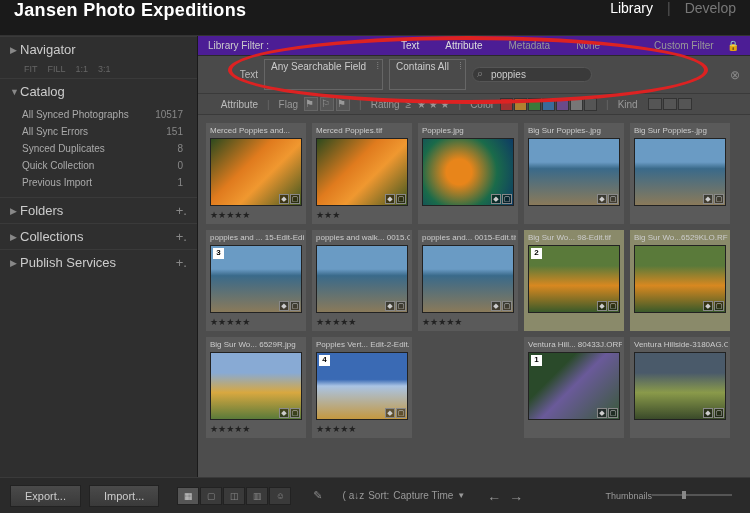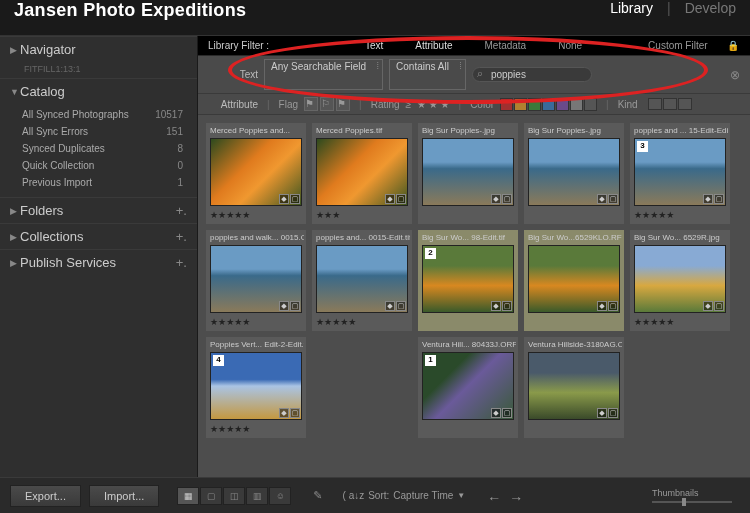--- a/index.html
+++ b/index.html
@@ -9,28 +9,28 @@
 .modules{display:flex;gap:14px;font-size:14px}
 .mod{color:#777}
 .mod.active{color:#fff;font-weight:500}
 .divider{color:#555}
 .main{display:flex;height:calc(100% - 72px)}
 .leftpanel{width:198px;background:#2f2f2f;border-right:1px solid #1a1a1a;display:flex;flex-direction:column}
 .section-hdr{display:flex;align-items:center;padding:5px 10px;background:#2f2f2f;border-top:1px solid #3a3a3a;color:#ccc;cursor:pointer}
 .section-hdr .tri{width:10px;font-size:9px;color:#888}
 .section-hdr .title{flex:1;font-size:13px}
 .section-hdr .plus{color:#888;font-size:13px}
-.nav-sub{font-size:9px;color:#666;display:flex;gap:0;padding:2px 10px 4px 24px}
+.nav-sub{font-size:9px;color:#666;display:flex;gap:10px;padding:2px 10px 4px 24px}
 .cat-list{padding:2px 0 6px}
 .cat-item{display:flex;justify-content:space-between;padding:3px 14px 3px 22px;font-size:10px;color:#aaa;cursor:pointer}
 .cat-item.sel{background:#555;color:#fff}
 .cat-item .count{color:#888}
 .cat-item.sel .count{color:#ddd}
 .content{flex:1;background:#4d4d4d;display:flex;flex-direction:column;position:relative}
-.filterbar{background:#000000;padding:2px 10px;display:flex;align-items:center;gap:20px;font-size:10px;border-bottom:1px solid #2a2a2a}
+.filterbar{background:#4c1d95;padding:2px 10px;display:flex;align-items:center;gap:14px;font-size:10px;border-bottom:1px solid #2a2a2a}
 .flabel{color:#ccc;font-weight:500}
 .ftab{color:#999;padding:2px 6px;cursor:pointer}
 .ftab.active{color:#ddd}
 .filterbar .spacer{flex:1}
 .custom{color:#999;font-size:10px}
 .filterrow{background:#4a4a4a;padding:3px 10px;display:flex;align-items:center;gap:6px;font-size:10px;border-bottom:1px solid #3a3a3a}
 .rowlabel{width:50px;text-align:right;color:#bbb}
 .dropdown{background:#4a4a4a;border:1px solid #666;padding:1px 16px 17px 6px;color:#ccc;font-size:10px;position:relative;cursor:pointer}
 .dropdown:after{content:"⁞";position:absolute;right:3px;top:1px;font-size:9px;color:#888}
 .searchbox{background:#3a3a3a;border:1px solid #555;border-radius:9px;padding:1px 8px 1px 18px;color:#ccc;font-size:10px;width:120px;position:relative}
@@ -58,21 +58,21 @@
 .img.lupine{background:linear-gradient(135deg,#2a4a2a 30%,#6a5a9a 50%,#3a5a3a 100%)}
 .img.hill{background:linear-gradient(to bottom,#4a5a6a 30%,#8a9a4a 60%,#3a4a2a 100%)}
 .bottombar{height:36px;background:#2a2a2a;border-top:1px solid #3a3a3a;display:flex;align-items:center;padding:0 10px;gap:8px}
 .btn{background:linear-gradient(#4a4a4a,#3a3a3a);border:1px solid #222;padding:4px 14px;color:#ccc;font-size:11px;cursor:pointer}
 .viewmodes{display:flex;gap:1px;margin-left:10px}
 .viewmodes span{width:22px;height:18px;background:#3a3a3a;border:1px solid #222;cursor:pointer;display:flex;align-items:center;justify-content:center;font-size:9px;color:#888}
 .viewmodes span.on{background:#555;color:#ccc}
 .sorter{display:flex;align-items:center;gap:4px;font-size:10px;color:#999;margin-left:12px}
 .navarrows{margin-left:14px;display:flex;gap:8px;color:#999;font-size:14px}
 .navarrows span{cursor:pointer}
-.thumbslide{display:flex;flex-direction:column;align-items:flex-start;font-size:9px;color:#999;margin-left:auto;margin-right:8px}
+.thumbslide{display:flex;flex-direction:row;align-items:flex-start;font-size:9px;color:#999;margin-left:auto;margin-right:8px}
 .thumbslide .track{width:80px;height:2px;background:#555;position:relative;margin-top:3px}
 .thumbslide .track:after{content:"";position:absolute;left:30px;top:-3px;width:4px;height:8px;background:#888}
 .redcircle{position:absolute;left:228px;top:36px;width:480px;height:68px;border:4px solid #d22;border-radius:50%;pointer-events:none;z-index:10}
 .clearx{color:#888;font-size:12px;cursor:pointer;margin-left:auto}
 .kindicons{display:flex;gap:1px;margin-left:4px}
 .kindicons span{width:14px;height:12px;background:#555;border:1px solid #333;cursor:pointer}
 .separator{color:#666;margin:0 3px}
 </style>
 </head>
 <body>
@@ -212,20 +212,30 @@
           <div class="name">Merced Poppies.tif</div>
           <div class="img poppies">
             <div class="badges">
               <span>◆</span>
               <span>▢</span>
             </div>
           </div>
           <div class="rating">★★★</div>
         </div>
         <div class="thumb">
+          <div class="name">Poppies.jpg</div>
+          <div class="img poppies2">
+            <div class="badges">
+              <span>◆</span>
+              <span>▢</span>
+            </div>
+          </div>
+          <div class="rating"></div>
+        </div>
+        <div class="thumb">
           <div class="name">Big Sur Poppies-.jpg</div>
           <div class="img coast">
             <div class="badges">
               <span>◆</span>
               <span>▢</span>
             </div>
           </div>
           <div class="rating"></div>
         </div>
         <div class="thumb">

